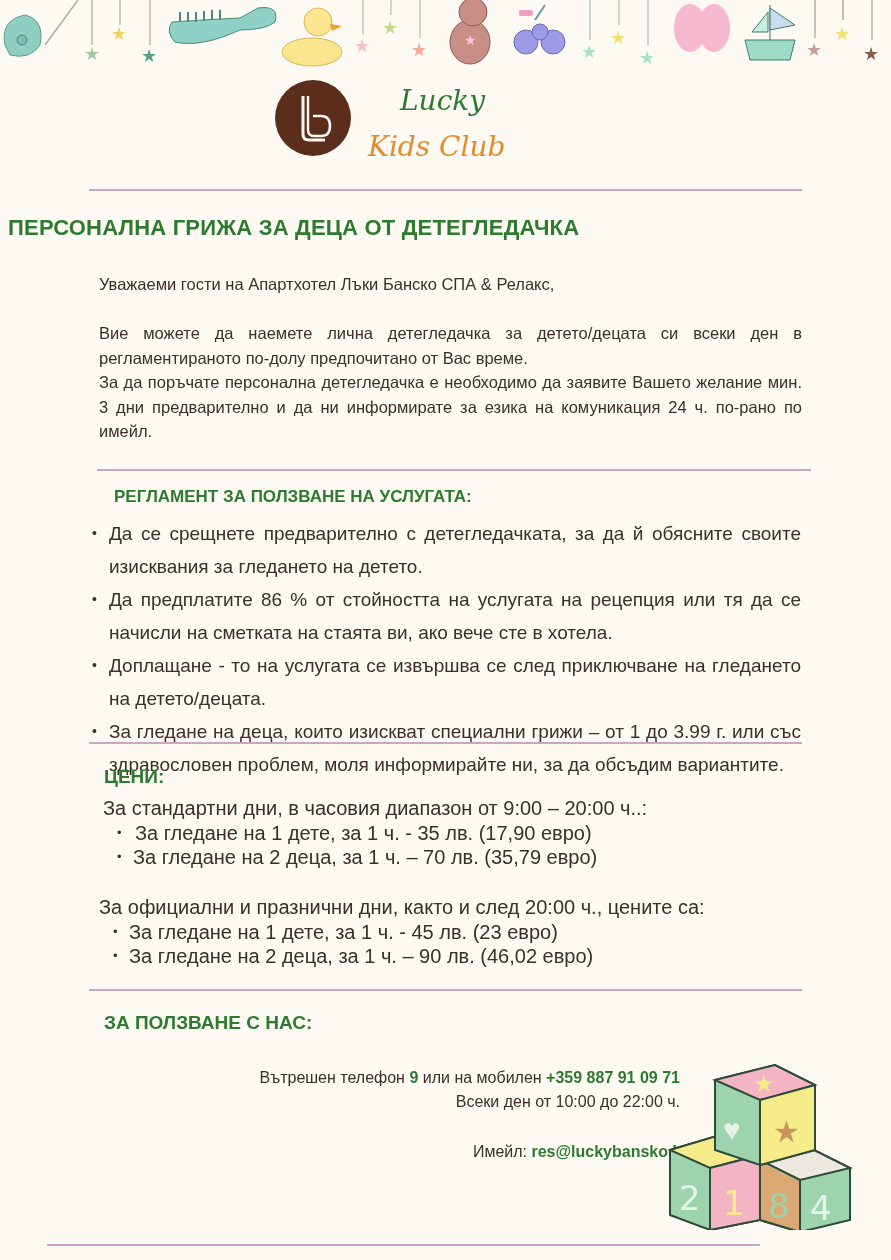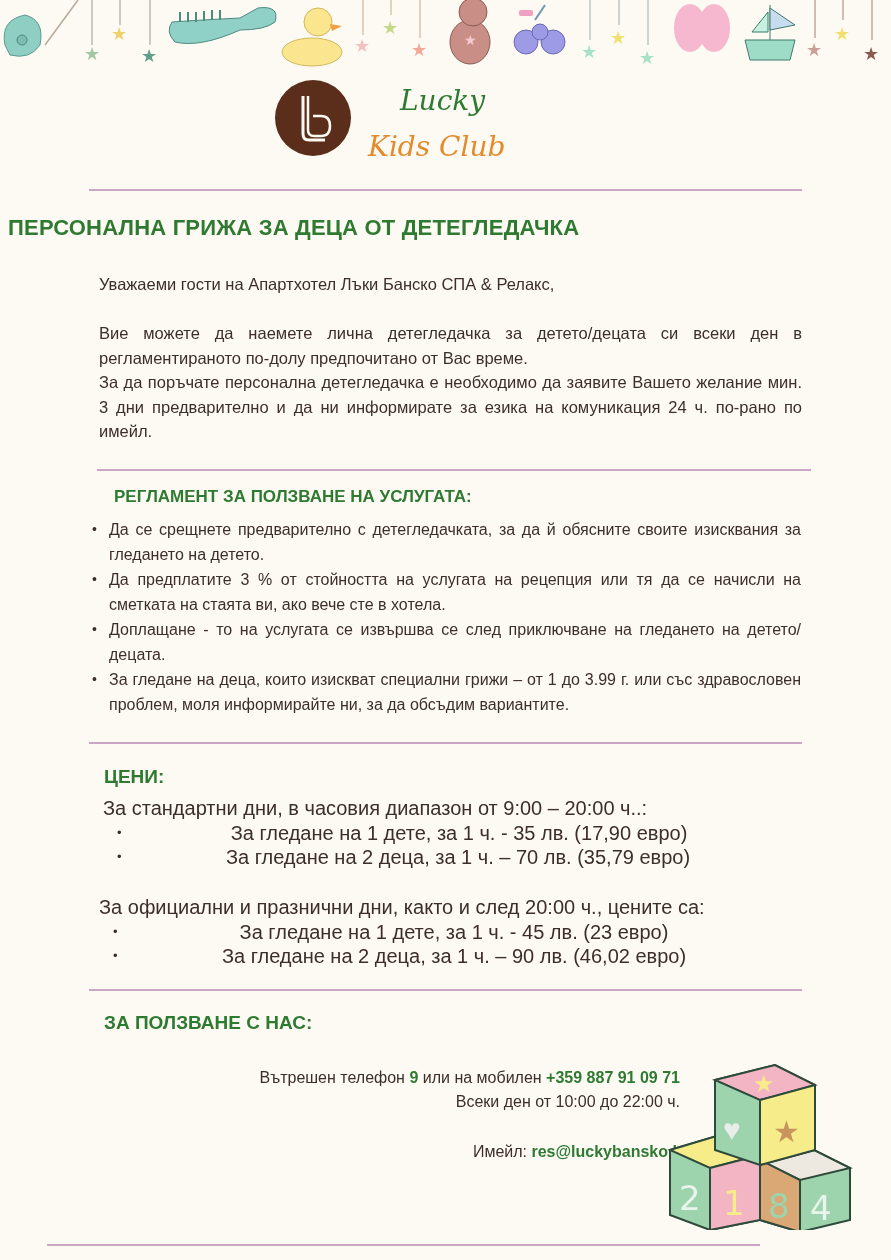--- a/index.html
+++ b/index.html
@@ -6,24 +6,24 @@
   body {
     width:891px; height:1260px; background:#fdfaf4; position:relative; overflow:hidden;
     font-family:"Liberation Sans", sans-serif; color:#3d2e2a;
   }
   .abs { position:absolute; }
   .divider { position:absolute; height:2px; background:#c9a6c4; }
   .h1 { left:8px; width:891px; top:215px; text-align:left; font-weight:bold; font-size:22px; color:#2e7a31; letter-spacing:0.2px; font-family:"Liberation Sans", sans-serif; }
   .para { font-size:16.5px; line-height:24.5px; text-align:justify; color:#3d2e2a; }
   .h2 { font-weight:bold; color:#2e7a31; font-size:17px; }
   ul.rules { list-style:none; margin:0; padding:0; position:absolute; left:91px; top:517px; width:710px; }
-  ul.rules li { position:relative; padding-left:18px; font-size:16px; line-height:25px; text-align:justify; }
+  ul.rules li { position:relative; padding-left:18px; font-size:19px; line-height:33px; text-align:justify; }
   ul.rules li::before { content:"•"; position:absolute; left:1px; top:0; color:#3d2e2a; font-size:14px; }
   .prices { font-size:20px; line-height:24.5px; color:#3d2e2a; }
-  .prices ul { list-style:none; margin:0; padding:0;text-align:center; }
+  .prices ul { list-style:none; margin:0; padding:0; }
   .prices ul li { position:relative; padding-left:30px; }
   .prices ul li::before { content:"•"; position:absolute; left:14px; font-size:13px; }
   .contact { text-align:right; font-size:16px; line-height:24.5px; }
   .contact b { color:#2e7a31; }
   
   .logo-circle { left:275px; top:80px; width:76px; height:76px; border-radius:50%; background:#5a2e1b; }
   .lucky { left:400px; top:84px; font-family:"DejaVu Serif", serif; font-style:italic; font-size:28px; color:#2e7a31; }
   .kidsclub { left:368px; top:130px; font-family:"DejaVu Serif", serif; font-style:italic; font-size:28px; color:#e38a2a; }
 </style>
 </head>
@@ -128,21 +128,21 @@
 
 <div class="abs para" style="left:99px;top:272px;width:703px;">Уважаеми гости на Апартхотел Лъки Банско СПА &amp; Релакс,</div>
 <div class="abs para" style="left:99px;top:321px;width:703px;">Вие можете да наемете лична детегледачка за детето/децата си всеки ден в регламентираното по-долу предпочитано от Вас време.</div>
 <div class="abs para" style="left:99px;top:370px;width:703px;">За да поръчате персонална детегледачка е необходимо да заявите Вашето желание мин. 3 дни предварително и да ни информирате за езика на комуникация 24 ч. по-рано по имейл.</div>
 
 <div class="divider" style="left:97px;top:469px;width:714px;"></div>
 
 <div class="abs h2" style="left:114px;top:487px;">РЕГЛАМЕНТ ЗА ПОЛЗВАНЕ НА УСЛУГАТА:</div>
 <ul class="rules">
   <li>Да се срещнете предварително с детегледачката, за да й обясните своите изисквания за гледането на детето.</li>
-  <li>Да предплатите 3 % от стойността на услугата на рецепция или тя да се начисли на сметката на стаята ви, ако вече сте в хотела.</li>
+  <li>Да предплатите 86 % от стойността на услугата на рецепция или тя да се начисли на сметката на стаята ви, ако вече сте в хотела.</li>
   <li>Доплащане - то на услугата се извършва се след приключване на гледането на детето/децата.</li>
   <li>За гледане на деца, които изискват специални грижи – от 1 до 3.99 г. или със здравословен проблем, моля информирайте ни, за да обсъдим вариантите.</li>
 </ul>
 
 <div class="divider" style="left:89px;top:742px;width:713px;"></div>
 
 <div class="abs h2" style="left:104px;top:766px;font-size:19px;text-align:right;">ЦЕНИ:</div>
 <div class="abs prices" style="left:103px;top:796px;width:680px;">
   <div>За стандартни дни, в часовия диапазон от 9:00 – 20:00 ч..:</div>
   <ul>

